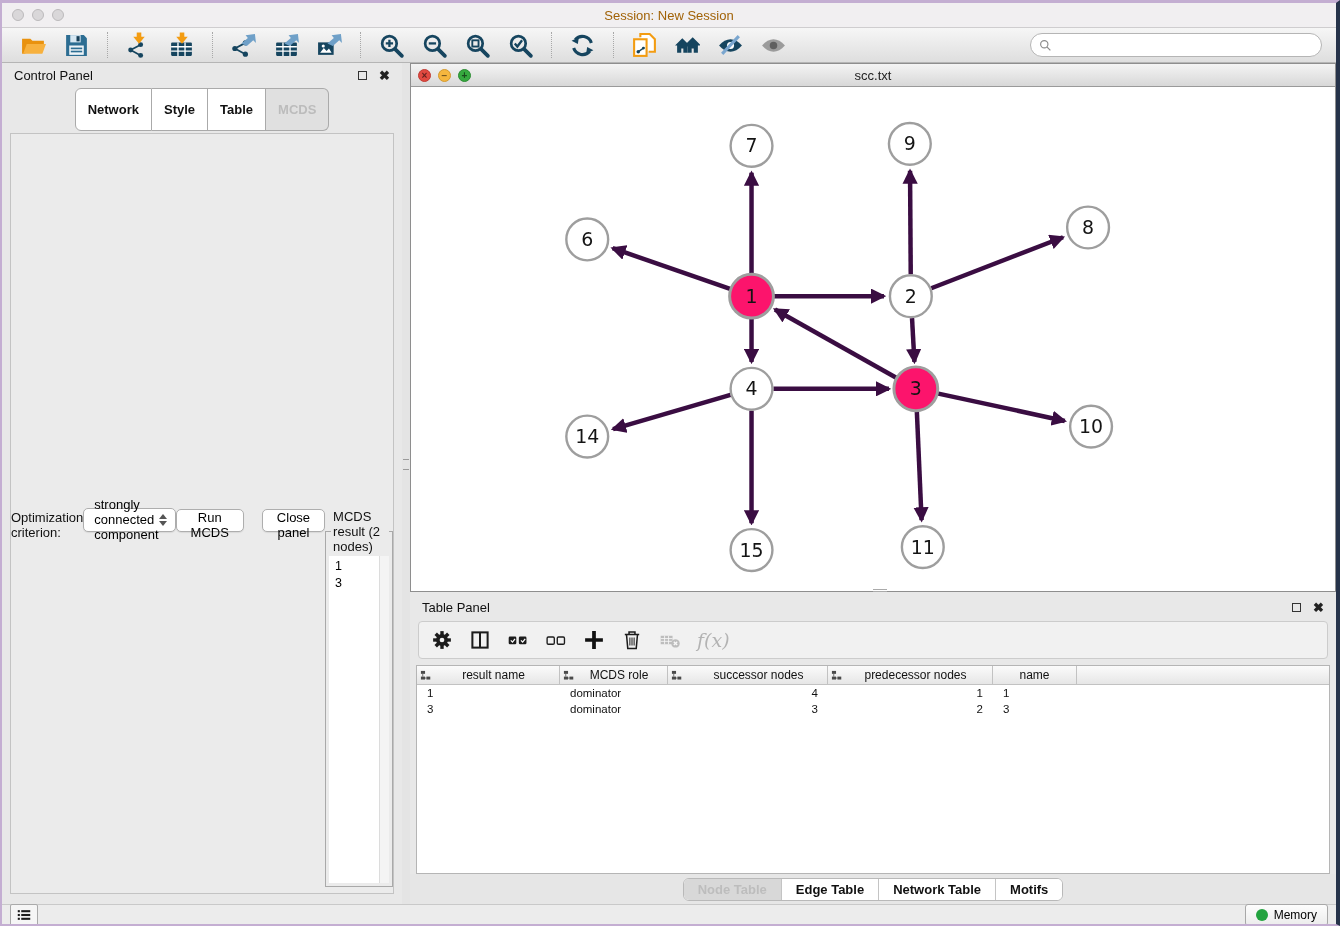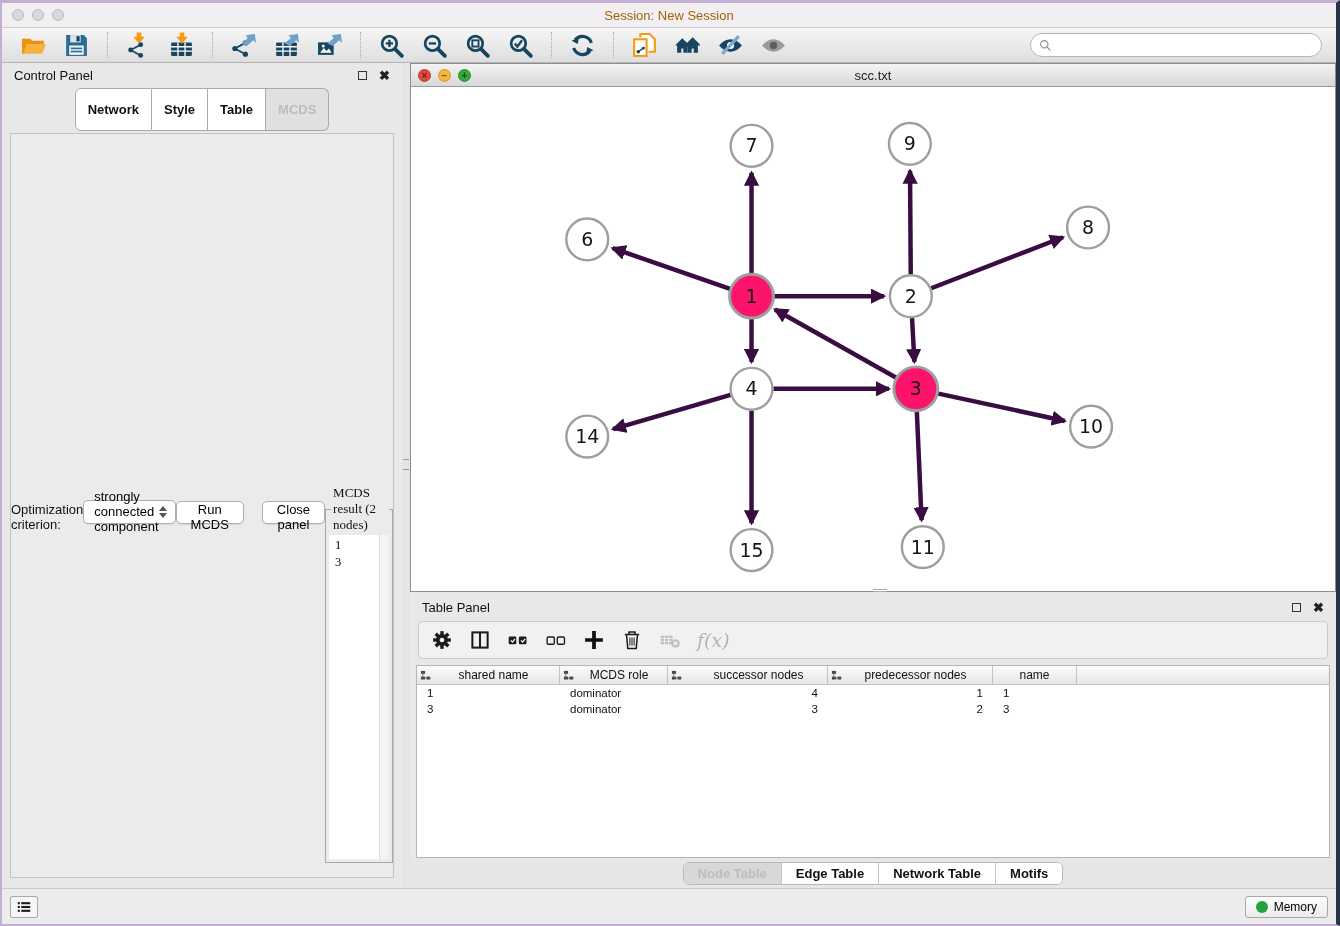--- a/index.html
+++ b/index.html
@@ -43,22 +43,22 @@
   .dropdown{ margin-top:12px; width:312px; height:24px; background:#fff; border:1px solid #aeaeae;
              border-radius:5px; display:flex; align-items:center; padding:0 8px 0 10px; font-size:13px;
              box-shadow:0 1px 1px rgba(0,0,0,.08);}
   .dropdown .dd-val{ flex:1;}
   .stepper{ display:flex; flex-direction:column; gap:2px; align-items:center;}
   .tri-up{ width:0;height:0;border-left:4px solid transparent;border-right:4px solid transparent;border-bottom:5px solid #555;}
   .tri-dn{ width:0;height:0;border-left:4px solid transparent;border-right:4px solid transparent;border-top:5px solid #555;}
   .btn-row{ margin-top:14px; display:flex; gap:18px;}
   .cbtn{ height:23px; padding:0 14px; background:#fff; border:1px solid #aeaeae; border-radius:5px;
          font-size:13px; font-family:"Liberation Sans",sans-serif; box-shadow:0 1px 1px rgba(0,0,0,.08);}
-  fieldset.result{ margin-top:auto; width:404px; height:378px; margin-bottom:14px;
-                   border:1px solid #a9a9a9; padding:2px 3px 3px 3px; background:transparent;font-family:Liberation Serif, serif;}
+  fieldset.result{ margin-top:auto; width:404px; height:378px; margin-bottom:6px;
+                   border:1px solid #a9a9a9; padding:2px 3px 3px 3px; background:transparent;}
   fieldset.result legend{ font-size:13px; color:#111; padding:0 2px; margin-left:2px;}
   .result-box{ width:100%; height:100%; background:#fff; position:relative;
                font-size:12.5px; line-height:17px; padding:2px 14px 2px 6px; overflow:hidden;}
   .result-scroll{ position:absolute; top:0; right:0; bottom:0; width:10px; background:#f4f4f4; border-left:1px solid #dcdcdc;}
   .vdivider{ width:8px; background:#e4e4e4; position:relative;}
   .vdivider .grip{ position:absolute; top:396px; left:1px; width:6px;}
   .vdivider .grip div{ height:0; border-top:1px solid #9a9a9a; margin-bottom:9px;}
   
   .right{ flex:1; display:flex; flex-direction:column; min-width:0;}
   .netwin{ height:529px; border:1px solid #8e8e8e; display:flex; flex-direction:column; position:relative; flex:0 0 auto; background:#fff;}
@@ -87,21 +87,21 @@
   .th{ display:flex; align-items:center; border-right:1px solid #c2c2c2; font-size:12px; color:#111; padding:0 3px; position:relative;}
   .th .thlabel{ flex:1; text-align:center;}
   .trow{ display:flex; height:16px; font-size:11.5px; color:#111;}
   .td{ overflow:hidden; white-space:nowrap; padding:0 10px; line-height:16px;}
   .ttabs-row{ height:30px; background:#e6e6e6; display:flex; justify-content:center; align-items:center; flex:0 0 auto;}
   .ttabs{ display:flex; border:1px solid #b9b9b9; border-radius:6px; overflow:hidden; background:#fff;}
   .ttab{ font-size:13px; font-weight:bold; color:#111; padding:3px 14px; border-left:1px solid #c4c4c4; background:#fff;}
   .ttab:first-child{ border-left:none;}
   .ttab.active{ background:#d8d8d8; color:#bdbdbd;}
   
-  .statusbar{ height:36px; background:#ececec; border-top:1px solid #c9c9c9;
+  .statusbar{ height:20px; background:#ececec; border-top:1px solid #c9c9c9;
               display:flex; align-items:center; padding:0 8px; flex:0 0 auto;}
   .list-btn{ width:28px; height:22px; background:#f6f6f6; border:1px solid #aaa; border-radius:2px; padding:1px;}
   .list-btn svg{ width:100%; height:100%; display:block;}
   .mem-btn{ margin-left:auto; height:22px; background:linear-gradient(#fdfdfd,#ececec); border:1px solid #a8a8a8;
             border-radius:3px; display:flex; align-items:center; gap:6px; padding:0 10px; font-size:12px;
             font-family:"Liberation Sans",sans-serif;}
   .mem-dot{ width:12px; height:12px; border-radius:50%; background:#23a33f;}
 </style>
 </head>
 <body>
@@ -490,21 +490,21 @@
                 <span style="display: inline-flex;">
                   <svg viewBox="0 0 12 12" width="11" height="11">
                     <g fill="#4a4a4a">
                       <rect x="1" y="1" width="4.5" height="3.2"></rect>
                       <rect x="1" y="7.2" width="4.5" height="3.2"></rect>
                       <rect x="7" y="7.2" width="4.2" height="3.2"></rect>
                     </g>
                     <path d="M3 4.2v3M5.5 8.8H7" stroke="#4a4a4a" stroke-width="0.8" fill="none"></path>
                   </svg>
                 </span>
-                <span class="thlabel">shared name</span>
+                <span class="thlabel">result name</span>
               </div>
               <div class="th" style="width: 108px;">
                 <span style="display: inline-flex;">
                   <svg viewBox="0 0 12 12" width="11" height="11">
                     <g fill="#4a4a4a">
                       <rect x="1" y="1" width="4.5" height="3.2"></rect>
                       <rect x="1" y="7.2" width="4.5" height="3.2"></rect>
                       <rect x="7" y="7.2" width="4.2" height="3.2"></rect>
                     </g>
                     <path d="M3 4.2v3M5.5 8.8H7" stroke="#4a4a4a" stroke-width="0.8" fill="none"></path>

